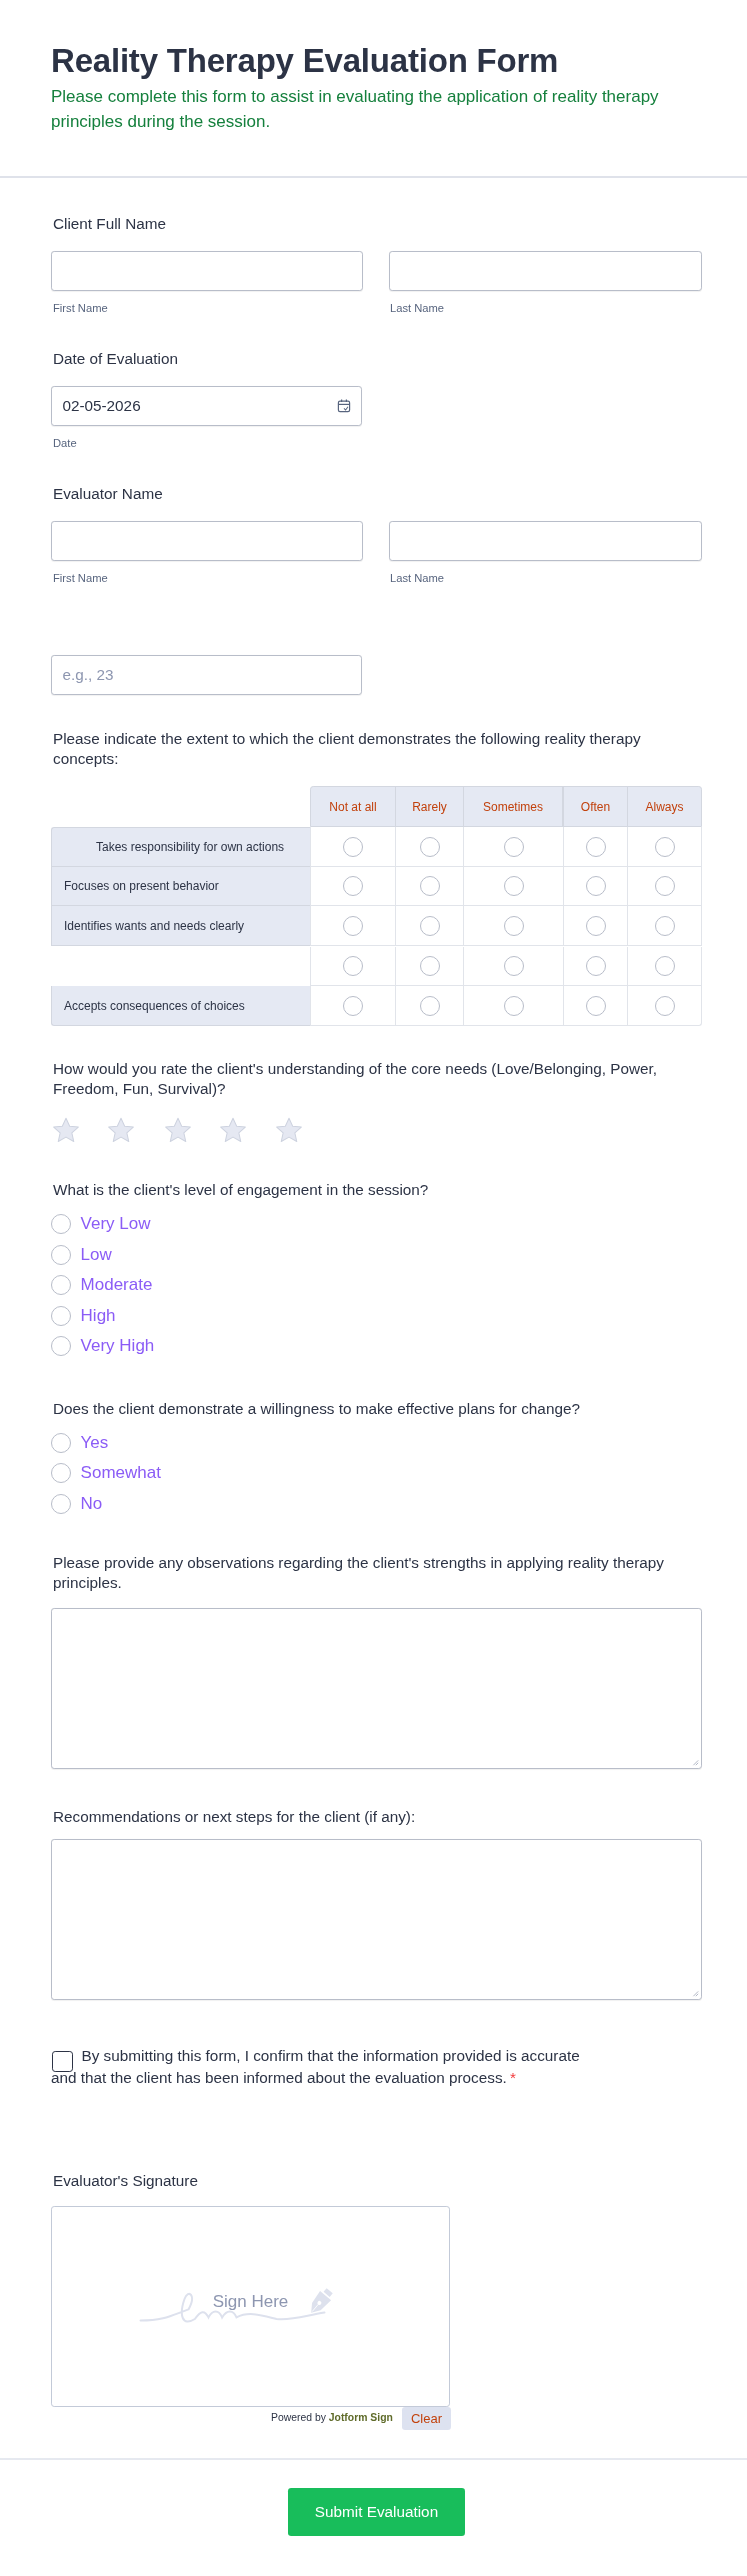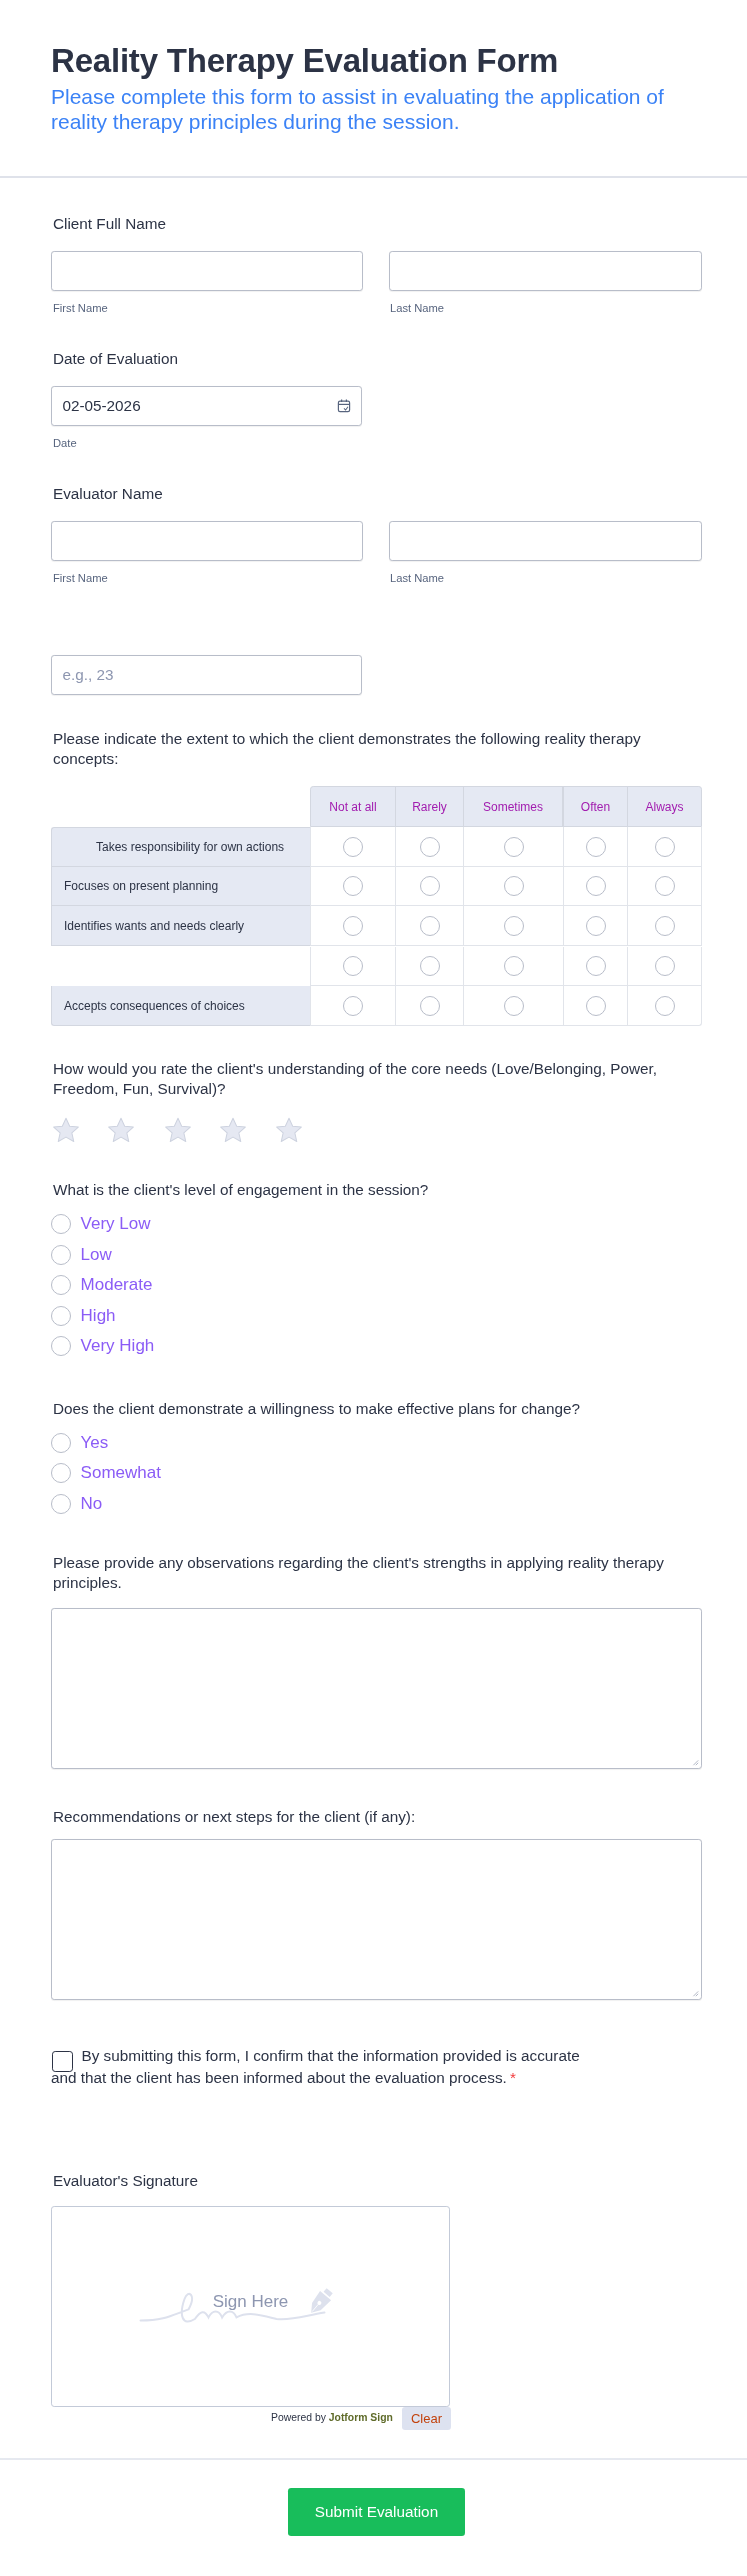--- a/index.html
+++ b/index.html
@@ -15,21 +15,21 @@
 
     
     .form-title {
       left: 51px; top: 40px;
       font-size: 33px; font-weight: 700; color: #2c3345;
       letter-spacing: -0.2px; line-height: 42px;
       white-space: nowrap;
     }
     .form-subtitle {
       left: 51px; top: 84px; width: 643px;
-      font-size: 21px; color: #3b82f6; line-height: 25px;
+      font-size: 17px; color: #15803d; line-height: 25px;
     }
     .header-divider {
       left: 0; top: 176px; width: 747px; height: 1.6px; background: #dfe2ea;
     }
 
     
     .q-label {
       left: 53px; font-size: 15.3px; color: #2c3345; line-height: 21px;
       width: 643px;
     }
@@ -45,21 +45,21 @@
     .text-input::placeholder { color: #8d96b0; }
     .calendar-icon {
       position: absolute; right: 9.6px; top: 12px; width: 16px; height: 16px;
     }
 
     
     .matrix { left: 51px; top: 786px; width: 651px; height: 239px; }
     .matrix-header-cell {
       position: absolute; top: 0; height: 41px;
       background: #e5e9f3; border: 0.8px solid #d3d7e0;
-      font-size: 12px; color: #a21caf;
+      font-size: 12px; color: #c2410c;
       display: flex; align-items: center; justify-content: center;
     }
     .matrix-row-label {
       position: absolute; left: 0; width: 259px;
       background: #e5e9f3; border-bottom: 0.8px solid #d3d7e0; border-left: 0.8px solid #d3d7e0;
       font-size: 12px; color: #2c3345;
       display: flex; align-items: center; padding-left: 12px;
     }
     .matrix-cell {
       position: absolute; background: #fff;
@@ -181,21 +181,21 @@
   <div class="matrix-cell" style="left:412px; top:41px; width:100px; height:40px;">
       <span class="radio-circle"></span>
     </div>
   <div class="matrix-cell" style="left:512px; top:41px; width:64px; height:40px;">
       <span class="radio-circle"></span>
     </div>
   <div class="matrix-cell" style="left:576px; top:41px; width:75px; height:40px; border-right:0.8px solid #e1e4ea;">
       <span class="radio-circle"></span>
     </div>
 
-  <div class="matrix-row-label" style="top:81px; height:39px;">Focuses on present planning</div>
+  <div class="matrix-row-label" style="top:81px; height:39px;">Focuses on present behavior</div>
   <div class="matrix-cell" style="left:259px; top:81px; width:85px; height:39px;">
       <span class="radio-circle"></span>
     </div>
   <div class="matrix-cell" style="left:344px; top:81px; width:68px; height:39px;">
       <span class="radio-circle"></span>
     </div>
   <div class="matrix-cell" style="left:412px; top:81px; width:100px; height:39px;">
       <span class="radio-circle"></span>
     </div>
   <div class="matrix-cell" style="left:512px; top:81px; width:64px; height:39px;">

